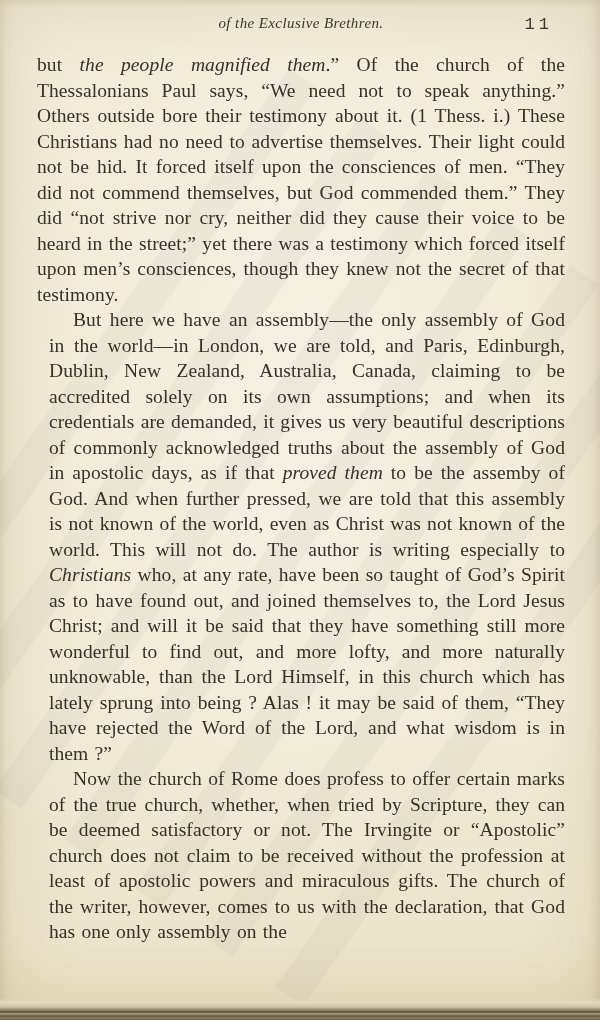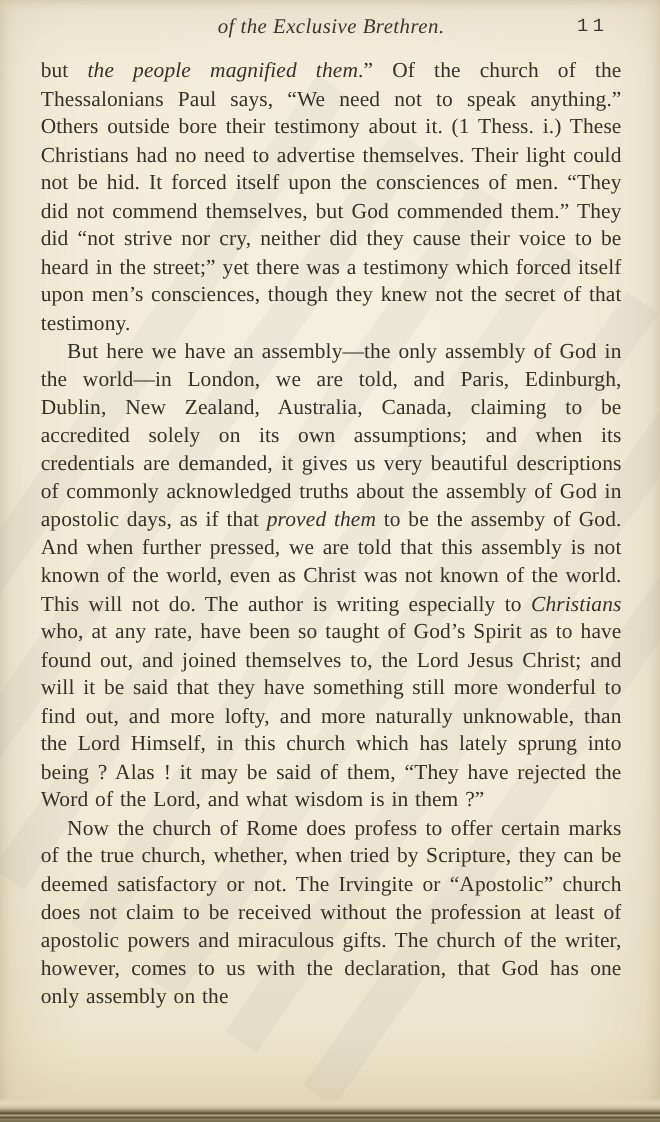--- a/index.html
+++ b/index.html
@@ -43,21 +43,21 @@
   .page-header {
     position: absolute;
     top: 14px;
     left: 37px;
     right: 35px;
     height: 24px;
     text-align: center;
   }
   .running-title {
     font-style: italic;
-    font-size: 19px;
+    font-size: 15px;
     letter-spacing: 0.4px;
     color: #3a362e;
   }
   .page-number {
     position: absolute;
     right: 12px;
     top: 1px;
     font-size: 17px;
     letter-spacing: 4px;
     font-style: normal;
@@ -76,20 +76,21 @@
     word-spacing: 1.2px;
     letter-spacing: 0.1px;
     color: #35312a;
     overflow: hidden;
   }
   .page-body p {
     margin: 0;
   }
   .page-body p.indent {
     text-indent: 24px;
+    margin-left: 12px;
   }
   .page-body em {
     font-style: italic;
   }
   .page-edges {
     position: absolute;
     left: 0;
     right: 0;
     bottom: 0;
     height: 22px;

